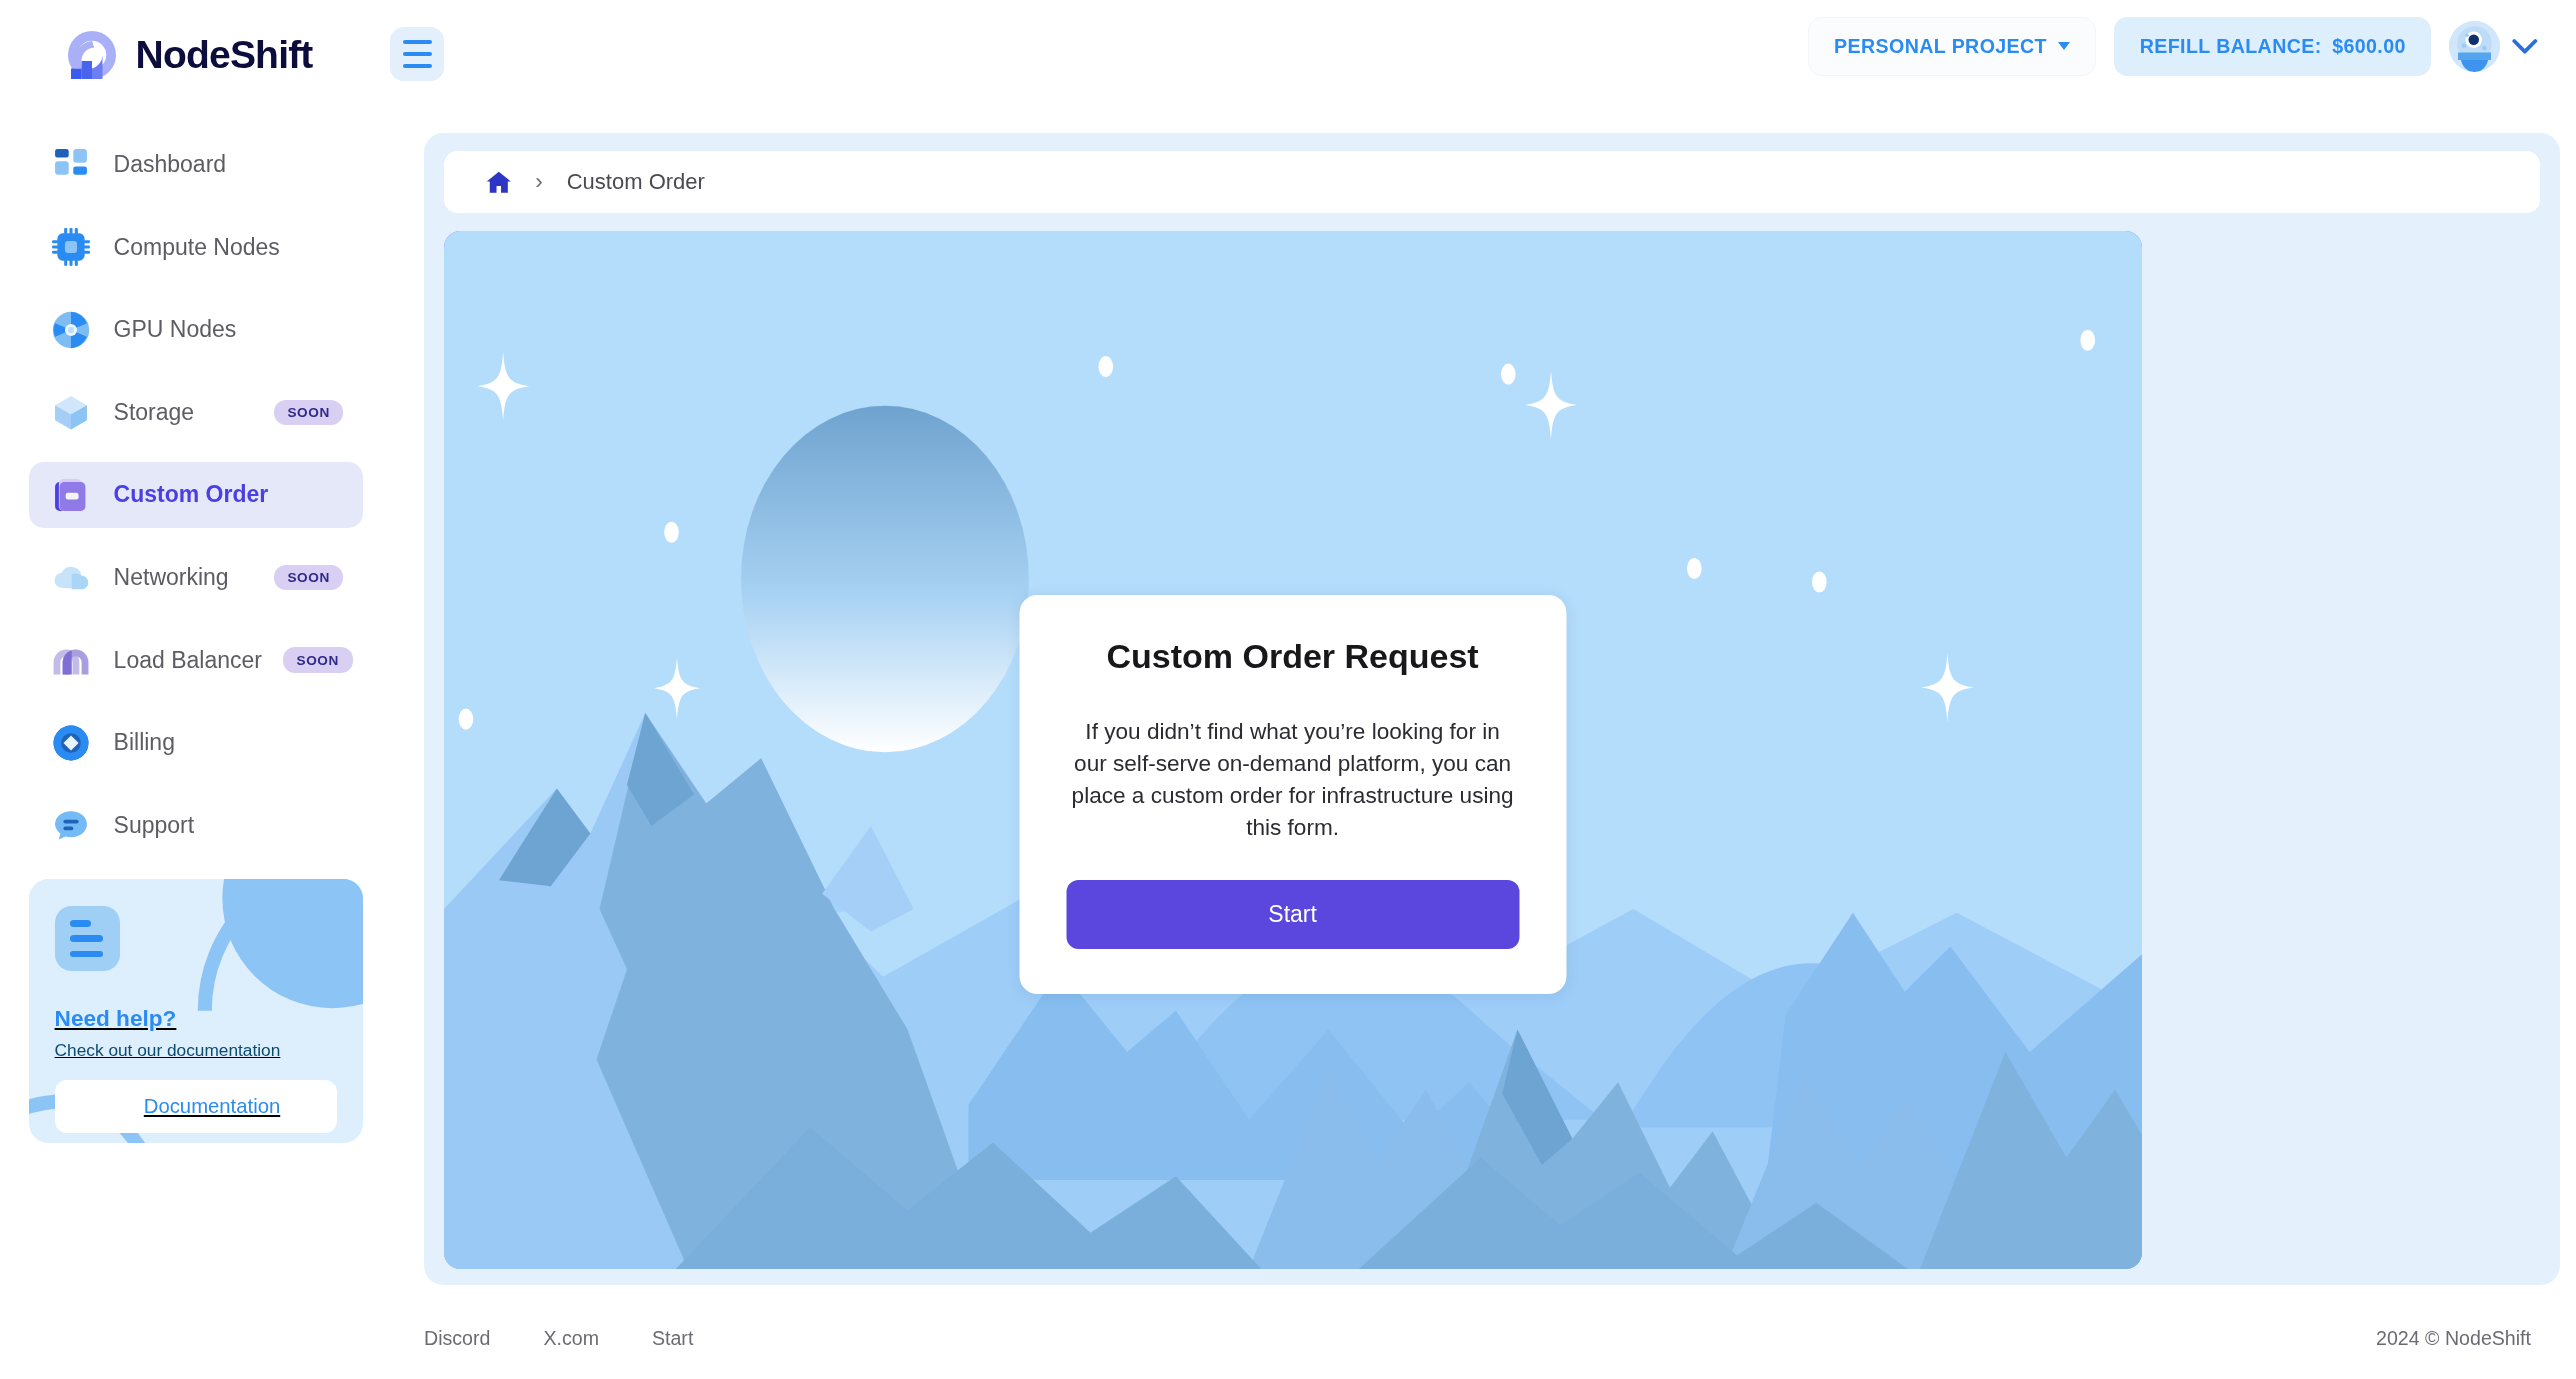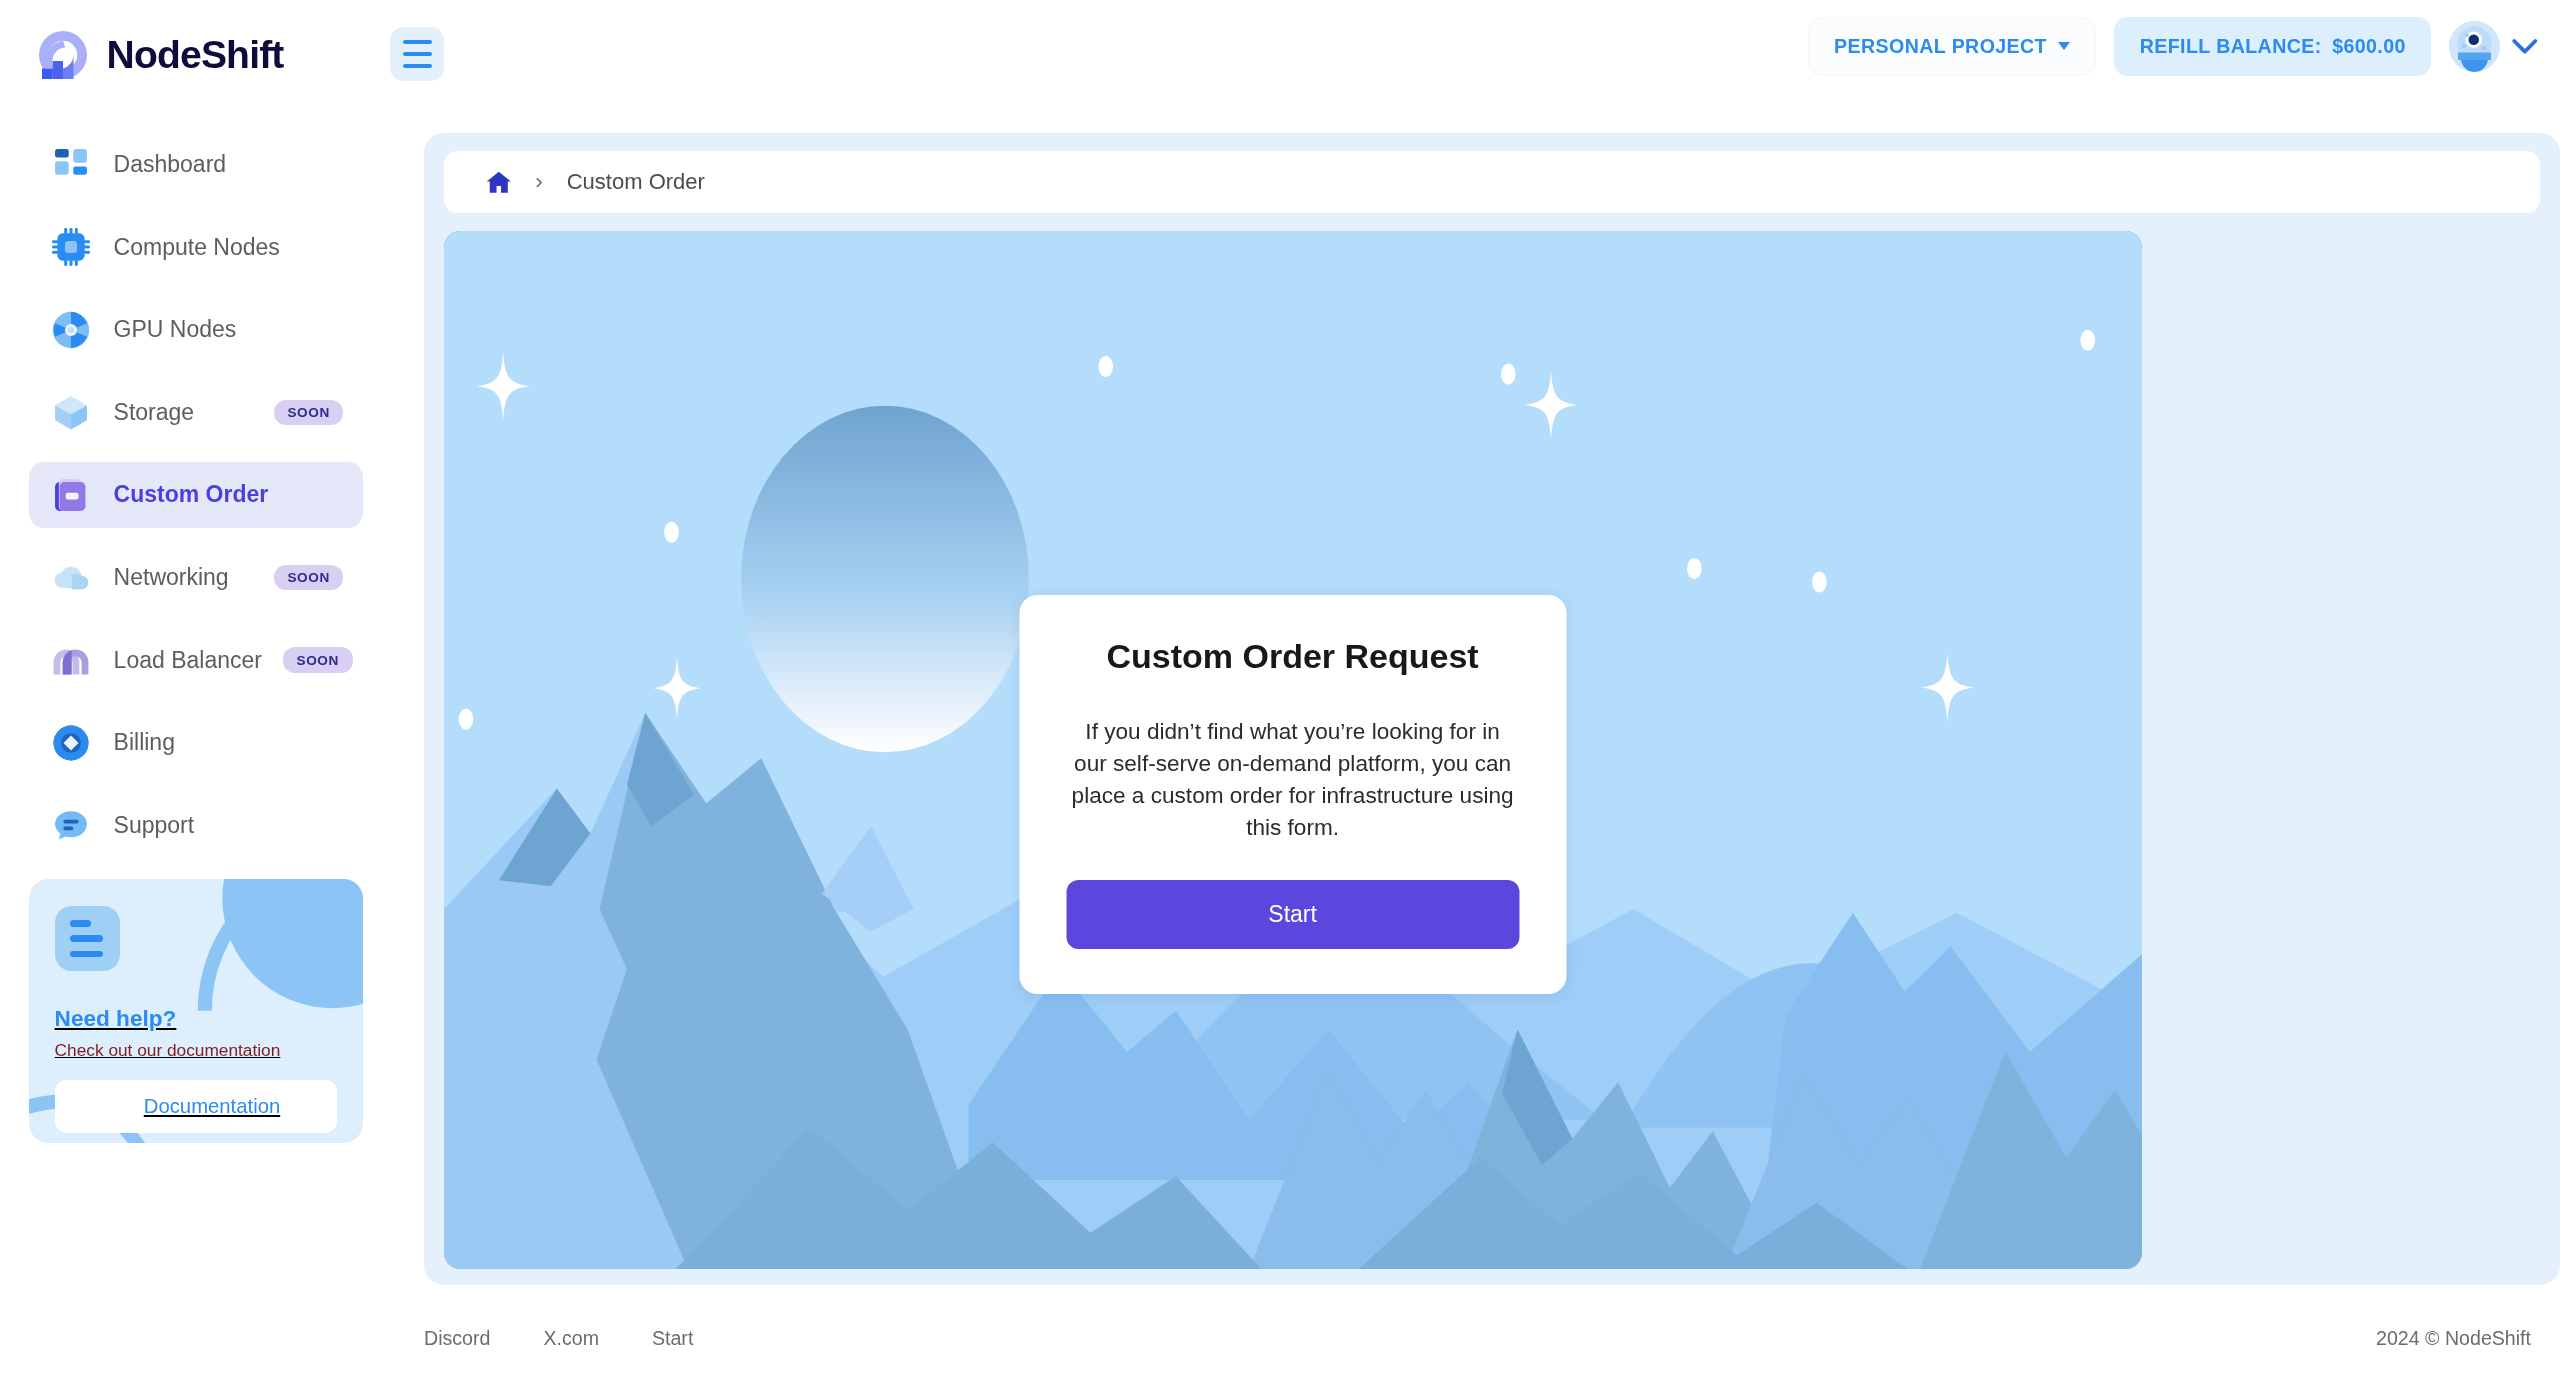--- a/index.html
+++ b/index.html
@@ -7,21 +7,21 @@
     width: 2576px; height: 1380px;
     background: #ffffff;
     font-family: "Liberation Sans", sans-serif;
     overflow: hidden;
   }
   .app { position: relative; width: 2576px; height: 1380px; background:#fff; }
 
   
   .topbar {
     position: absolute; left:0; top:0; width:2576px; height:109px;
-    display:flex; align-items:center; background:#fff;
+    display:flex; align-items:center; background:#fff;padding-left:29px;
   }
   .brand { display:flex; align-items:center; gap:16.6px; width:392px; padding-left:36px; }
   .brand-logo { width:54px; height:54px; position:relative; }
   .brand-name { font-size:39px; font-weight:bold; color:#0d0d3d; letter-spacing:-0.8px; }
 
   .hamburger {
     position:absolute; left:390px; top:27px;
     width:54px; height:54px; border-radius:13.6px; background:#e3f0fc;
     display:flex; flex-direction:column; align-items:center; justify-content:center; gap:7.5px;
     cursor:pointer;
@@ -72,21 +72,21 @@
     background:#ddeefc; overflow:hidden; padding:27px 25.6px;text-decoration:underline;
   }
   .help-deco { position:absolute; inset:0; }
   .help-ico {
     width:65px; height:65px; border-radius:16.6px; background:#9fcff5;
     display:flex; flex-direction:column; align-items:flex-start; justify-content:center;
     gap:8.3px; padding-left:15px; position:relative; z-index:2;
   }
   .help-ico i { display:block; height:6.8px; border-radius:3.8px; background:#2a8bf2; }
   .help-title { position:relative; z-index:2; margin-top:35px; font-size:22.6px; font-weight:bold; color:#2a8bf2; }
-  .help-sub { position:relative; z-index:2; margin-top:7.5px; font-size:17.3px; color:#7f1d1d; }
+  .help-sub { position:relative; z-index:2; margin-top:7.5px; font-size:17.3px; color:#0c4a6e; }
   .help-btn {
     position:relative; z-index:2; margin-top:19.6px; height:53px; border-radius:12px; background:#fff;
     display:flex; align-items:center; justify-content:center; color:#2a8bf2; font-size:20.3px; cursor:pointer;padding-left:32px;
   }
 
   
   .main {
     position:absolute; left:392px; top:109px; width:2184px; height:1271px;
     padding:24px 32px 0 32px;
   }

